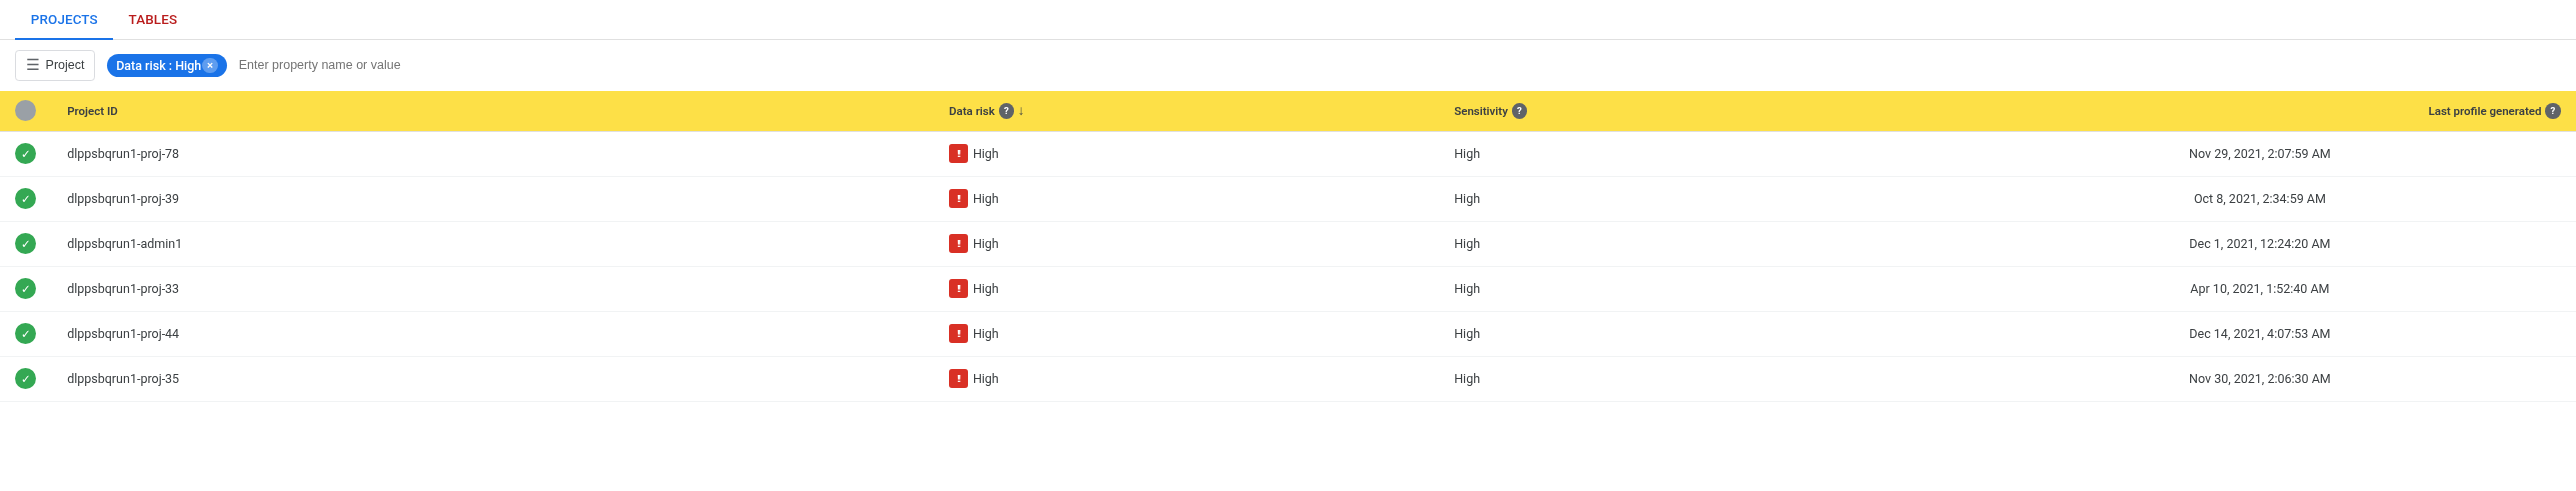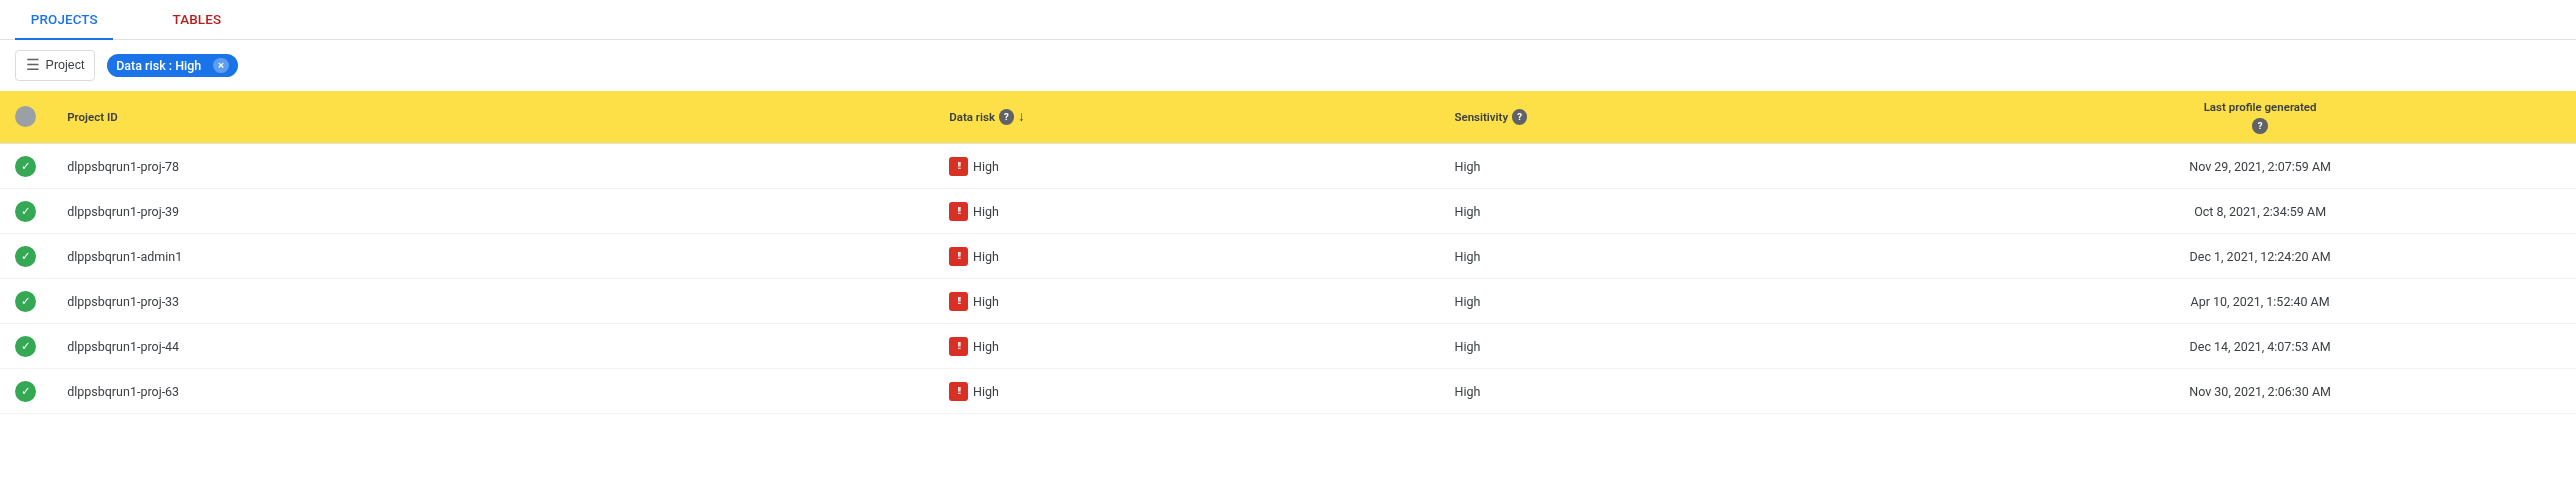--- a/index.html
+++ b/index.html
@@ -8,21 +8,20 @@
       font-size: 13.4px;
       color: #202124;
       background: #fff;
     }
 
     
     .tabs {
       display: flex;
       border-bottom: 1px solid #e0e0e0;
       padding: 0 15.4px;
-      gap: 44px;
     }
     .tab {
       padding: 11.5px 15.4px;
       font-size: 13.4px;
       font-weight: 500;
       cursor: pointer;
       color: #b91c1c;
       border-bottom: 2.9px solid transparent;
       margin-bottom: -1px;
       letter-spacing: 0.01em;
@@ -51,21 +50,21 @@
       font-size: 12.5px;
       color: #3c4043;
     }
     .filter-icon {
       font-size: 15.4px;
       color: #5f6368;
     }
     .filter-chip {
       display: flex;
       align-items: center;
-      gap: 12px;
+      gap: 1px;
       background: #1a73e8;
       color: #fff;
       border-radius: 15.4px;
       padding: 3.8px 9.6px;
       font-size: 12.5px;
       font-weight: 500;
       cursor: pointer;
     }
     .chip-close {
       display: inline-flex;
@@ -195,20 +194,21 @@
   <button class="filter-btn">
     <span class="filter-icon">☰</span>
     <span>Project</span>
   </button>
 
   <div class="filter-chip">
     <span>Data risk : High</span>
     <span class="chip-close">×</span>
   </div>
 
+  <input class="search-input" type="text" placeholder="Enter property name or value" style="">
 </div>
 
 <div class="table-wrapper">
   <table>
     <thead>
       <tr>
         <th class="col-status">
           <div class="th-content">
             <span style="width:21px;height:21px;border-radius:50%;background:#9aa0a6;display:inline-block;"></span>
           </div>
@@ -225,21 +225,21 @@
             <span class="sort-icon">↓</span>
           </div>
         </th>
         <th class="col-sensitivity">
           <div class="th-content">
             <span>Sensitivity</span>
             <span class="help-icon">?</span>
           </div>
         </th>
         <th class="col-last-profile">
-          <div class="th-content" style="justify-content:flex-end;flex-direction:column;">
+          <div class="th-content" style="justify-content:flex-end;">
             <span>Last profile generated</span>
             <span class="help-icon">?</span>
           </div>
         </th>
       </tr>
     </thead>
     <tbody id="table-body">
     <tr>
     <td class="col-status">
       <span class="status-icon">✓</span>
@@ -338,21 +338,21 @@
     </td>
     <td class="col-last-profile">
       <span>Dec 14, 2021, 4:07:53 AM</span>
     </td>
   </tr>
         <tr>
     <td class="col-status">
       <span class="status-icon">✓</span>
     </td>
     <td class="col-project">
-      <span>dlppsbqrun1-proj-63</span>
+      <span>dlppsbqrun1-proj-35</span>
     </td>
     <td class="col-risk">
       <span class="risk-badge">
         <span class="risk-icon">!!</span>
         <span>High</span>
       </span>
     </td>
     <td class="col-sensitivity">
       <span>High</span>
     </td>

